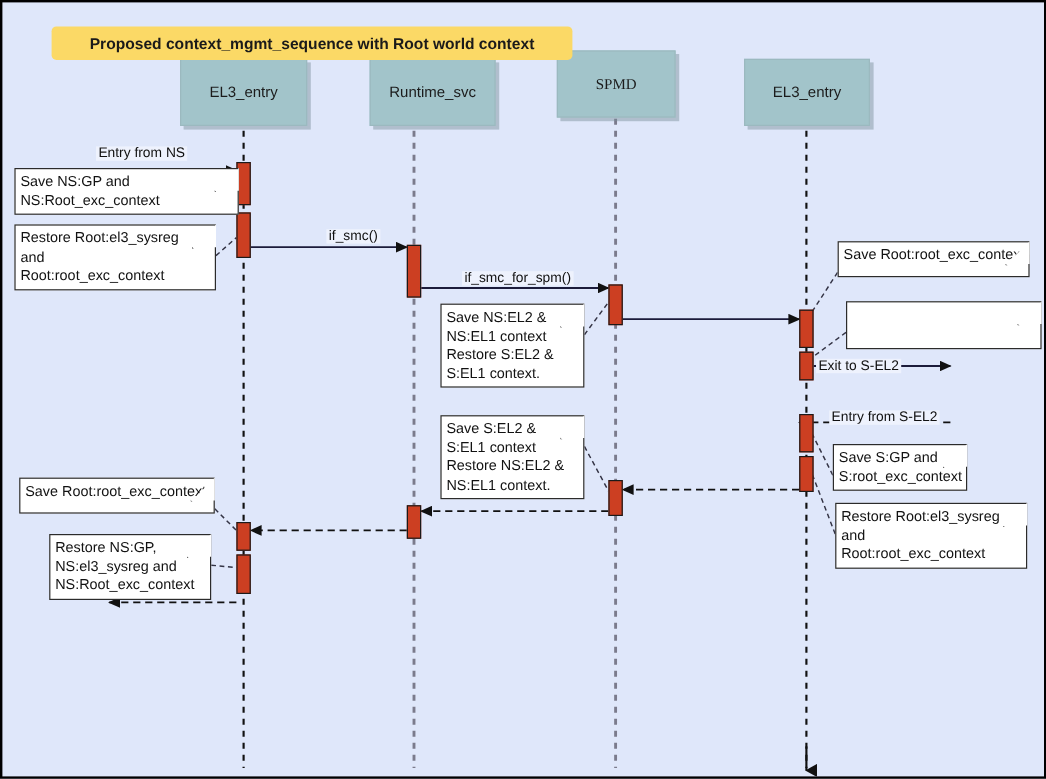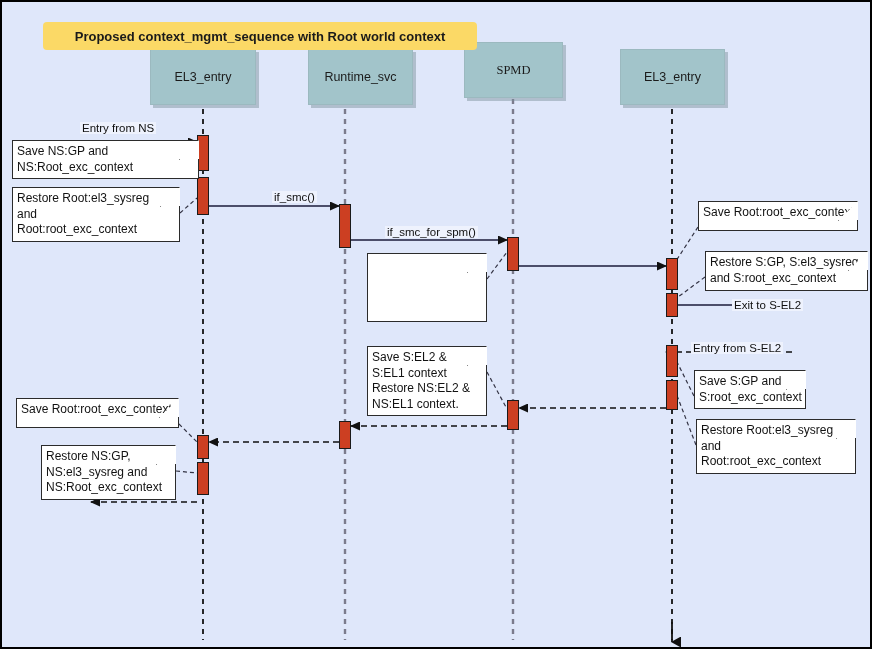--- a/index.html
+++ b/index.html
@@ -205,39 +205,41 @@
       <div class="activation" style="left: 337px; top: 419px; height: 28px;"></div>
       <div class="activation" style="left: 195px; top: 433px; height: 24px;"></div>
       <div class="activation" style="left: 195px; top: 460px; height: 33px;"></div>
     </div>
   <div id="notes-layer">
       <div class="note" style="left: 10px; top: 138px; width: 187px; min-height: 38px;"><span>Save NS:GP and
 NS:Root_exc_context</span><span class="fold"></span><span class="fold-edge"></span></div>
       <div class="note" style="left: 10px; top: 185px; width: 168px; min-height: 54px;"><span>Restore Root:el3_sysreg
 and
 Root:root_exc_context</span><span class="fold"></span><span class="fold-edge"></span></div>
-      <div class="note" style="left: 365px; top: 251px; width: 120px; min-height: 69px;"><span class="fold"></span><span class="fold-edge"></span></div>
+      <div class="note" style="left: 365px; top: 251px; width: 120px; min-height: 69px;"><span>Save NS:EL2 &amp;
+NS:EL1 context
+Restore S:EL2 &amp;
+S:EL1 context.</span><span class="fold"></span><span class="fold-edge"></span></div>
       <div class="note" style="left: 365px; top: 344px; width: 120px; min-height: 69px;"><span>Save S:EL2 &amp;
 S:EL1 context
 Restore NS:EL2 &amp;
 NS:EL1 context.</span><span class="fold"></span><span class="fold-edge"></span></div>
       <div class="note" style="left: 696px; top: 199px; width: 160px; min-height: 30px;"><span>Save Root:root_exc_context</span><span class="fold"></span><span class="fold-edge"></span></div>
-      <div class="note" style="left: 703px; top: 249px; width: 163px; min-height: 40px;"><span>Restore S:GP, S:el3_sysreg
-and S:root_exc_context</span><span class="fold"></span><span class="fold-edge"></span></div>
+      <div class="note" style="left: 703px; top: 249px; width: 163px; min-height: 40px;"><span class="fold"></span><span class="fold-edge"></span></div>
       <div class="note" style="left: 692px; top: 368px; width: 112px; min-height: 38px;"><span>Save S:GP and
 S:root_exc_context</span><span class="fold"></span><span class="fold-edge"></span></div>
       <div class="note" style="left: 694px; top: 417px; width: 160px; min-height: 54px;"><span>Restore Root:el3_sysreg
 and
 Root:root_exc_context</span><span class="fold"></span><span class="fold-edge"></span></div>
       <div class="note" style="left: 14px; top: 396px; width: 163px; min-height: 30px;"><span>Save Root:root_exc_context</span><span class="fold"></span><span class="fold-edge"></span></div>
       <div class="note" style="left: 39px; top: 443px; width: 135px; min-height: 46px;"><span>Restore NS:GP,
 NS:el3_sysreg and
 NS:Root_exc_context</span><span class="fold"></span><span class="fold-edge"></span></div>
     </div>
   <div id="labels-layer">
       <div class="msg-label" style="left: 78px; top: 120px;">Entry from NS</div>
       <div class="msg-label" style="left: 246px; top: 189px; margin-left: 24px;">if_smc()</div>
       <div class="msg-label" style="left: 383px; top: 224px;">if_smc_for_spm()</div>
-      <div class="msg-label" style="left: 730px; top: 297px;">Exit to S-EL2</div>
+      <div class="msg-label" style="left: 678px; top: 297px;">Exit to S-EL2</div>
       <div class="msg-label" style="left: 689px; top: 340px;">Entry from S-EL2</div>
     </div>
 
 </div>
 
 </body></html>

